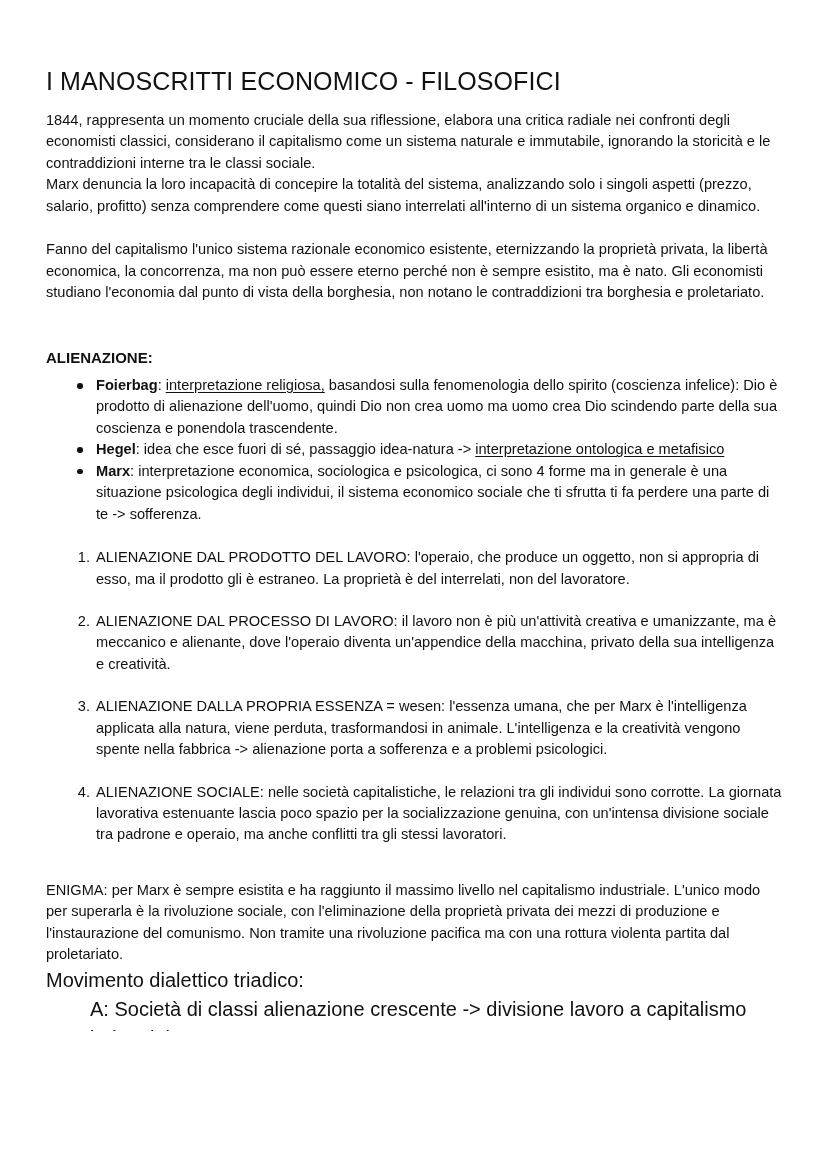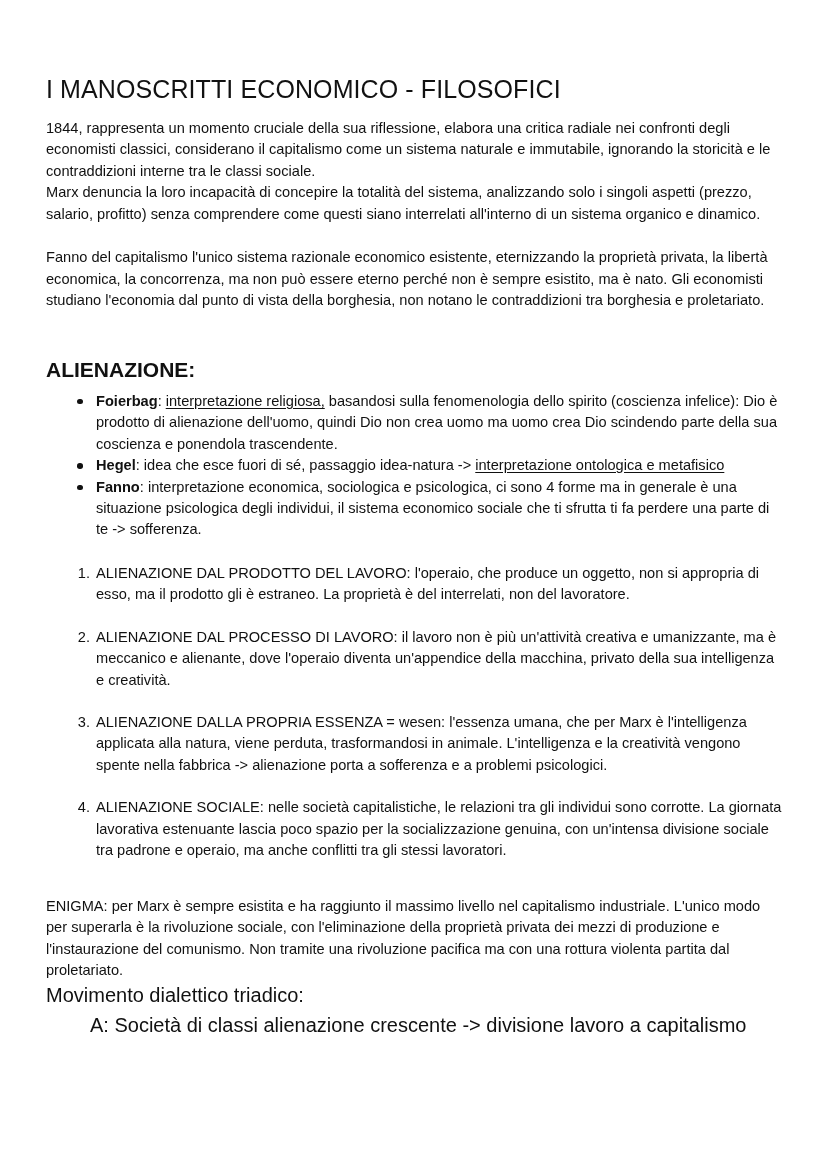--- a/index.html
+++ b/index.html
@@ -5,21 +5,21 @@
   html, body {
     margin: 0;
     padding: 0;
     background: #ffffff;
   }
   .page {
     position: relative;
     width: 828px;
     height: 1027px;
     background: #ffffff;
-    margin: 12px auto;
+    margin: 4px auto;
     overflow: hidden;
     font-family: "Liberation Sans", sans-serif;
     color: #111111;
     -webkit-font-smoothing: antialiased;
   }
   .content {
     position: absolute;
     left: 46px;
     top: 62px;
     width: 736px;
@@ -37,21 +37,21 @@
     line-height: 1.47;
     margin: 0;
     color: #111111;
     text-align: left;
   }
   .gap-md { height: 22px; }
   .gap-lg { height: 34px; }
   .gap-xl { height: 44px; }
 
   h2.section-head {
-    font-size: 21px;
+    font-size: 15px;
     font-weight: bold;
     margin: 0 0 8px 0;
     line-height: 1.3;
     color: #111111;
   }
 
   ul.bullets {
     list-style: none;
     margin: 0;
     padding: 0;
@@ -131,21 +131,21 @@
       <li>
         <span class="dot"></span>
         <span class="b">Foierbag</span><span>: </span><span class="u">interpretazione religiosa,</span><span> basandosi sulla fenomenologia dello spirito (coscienza infelice): Dio è prodotto di alienazione dell'uomo, quindi Dio non crea uomo ma uomo crea Dio scindendo parte della sua coscienza e ponendola trascendente.</span>
       </li>
       <li>
         <span class="dot"></span>
         <span class="b">Hegel</span><span>: idea che esce fuori di sé, passaggio idea-natura -&gt; </span><span class="u">interpretazione ontologica e metafisico</span><span></span>
       </li>
       <li class="spaced-above">
         <span class="dot"></span>
-        <span class="b">Fanno</span><span>: interpretazione economica, sociologica e psicologica, ci sono 4 forme ma in generale è una situazione psicologica degli individui, il sistema economico sociale che ti sfrutta ti fa perdere una parte di te -&gt; sofferenza.</span>
+        <span class="b">Marx</span><span>: interpretazione economica, sociologica e psicologica, ci sono 4 forme ma in generale è una situazione psicologica degli individui, il sistema economico sociale che ti sfrutta ti fa perdere una parte di te -&gt; sofferenza.</span>
       </li>
     </ul>
 
     <div class="gap-md"></div>
 
     <ol class="numbers">
       <li>
         <span class="num">1.</span>
         <span>ALIENAZIONE DAL PRODOTTO DEL LAVORO: l'operaio, che produce un oggetto, non si appropria di esso, ma il prodotto gli è estraneo. La proprietà è del interrelati, non del lavoratore.</span>
       </li>

